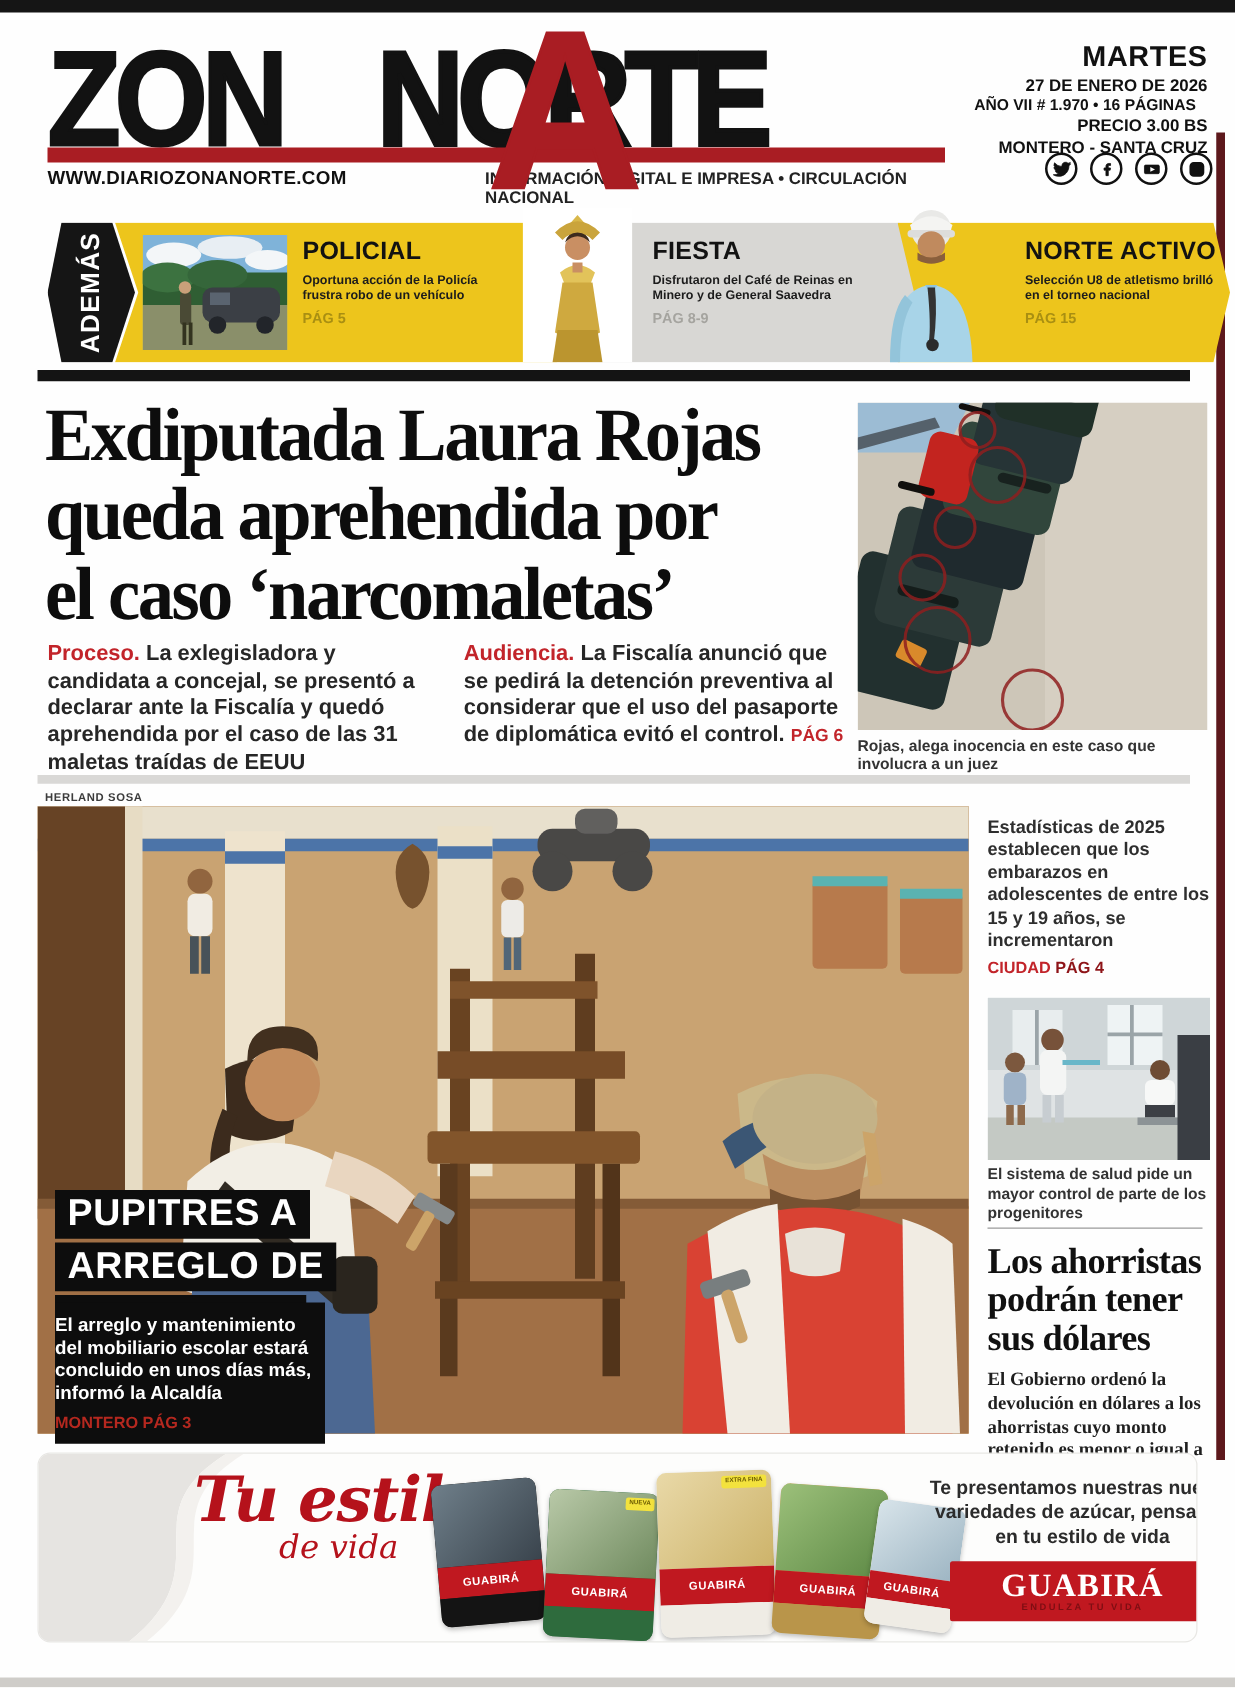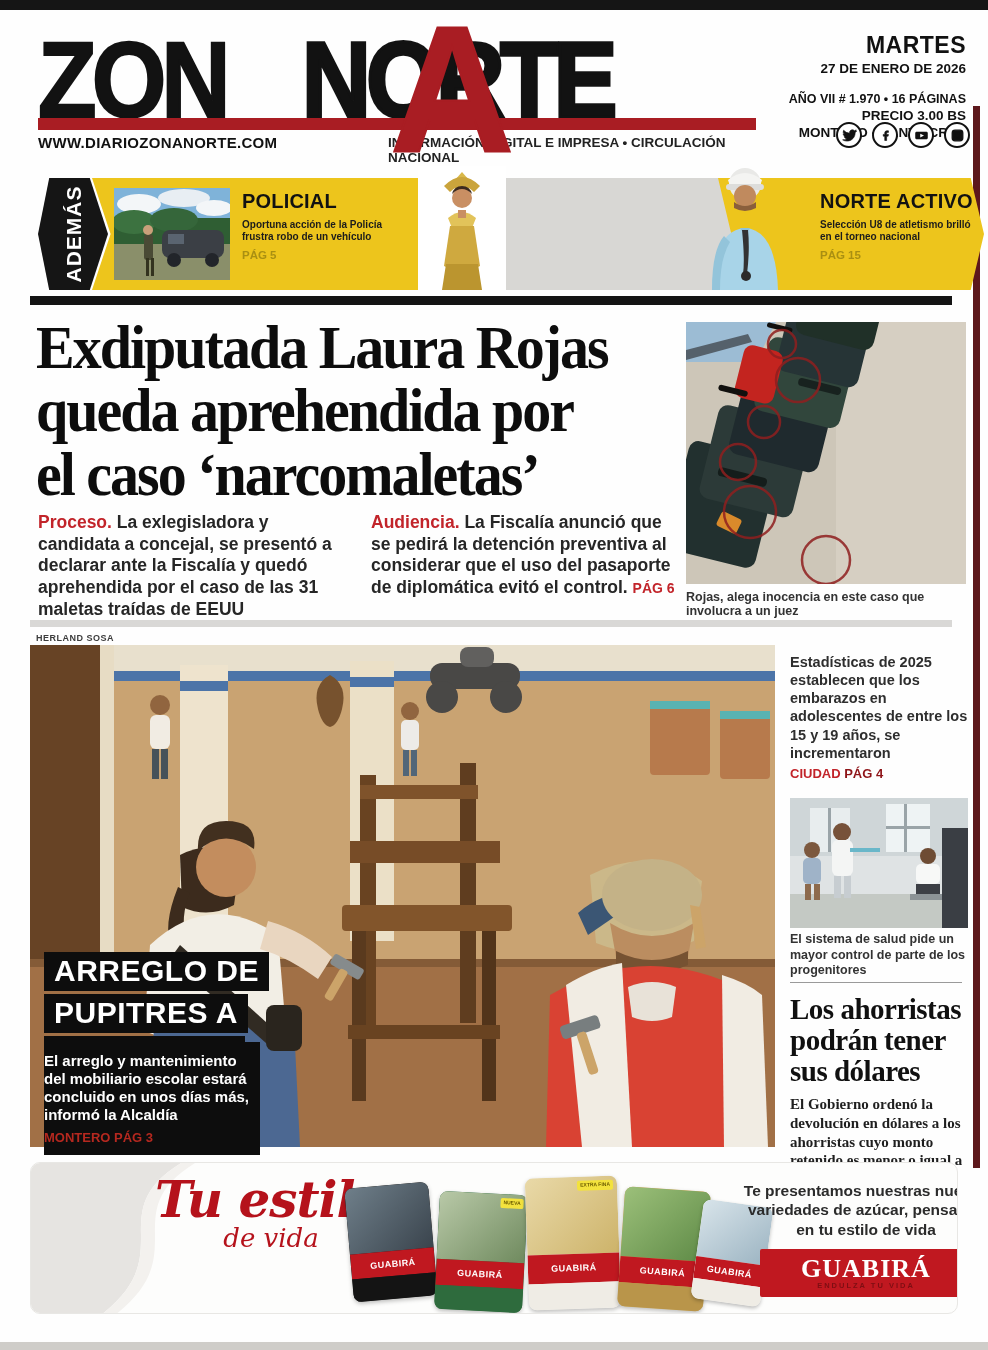--- a/index.html
+++ b/index.html
@@ -17,21 +17,21 @@
   .logo-zon { -webkit-text-stroke:2px #121212; }
   .logo-norte { -webkit-text-stroke:3px #121212; margin-left:76px; }
   .logo-a { position:absolute; left:352px; top:-14px; font-size:172px; line-height:150px; font-weight:bold; color:#a91d23; -webkit-text-stroke:2px #a91d23; z-index:3; transform:scaleY(1.05); transform-origin:top left; }
   .logo-bar { position:absolute; left:0; top:94px; width:718px; height:12px; background:#a91d23; z-index:1; }
   .website { position:absolute; left:38px; top:134px; font-size:15px; font-weight:bold; color:#111; letter-spacing:.3px; }
   .tagline { position:absolute; left:388px; top:135px; width:370px; font-size:13.5px; font-weight:bold; color:#222; }
 
   .mast-info { position:absolute; left:770px; top:32px; width:196px; text-align:right; color:#111; }
   .mi-day { font-size:23px; font-weight:bold; letter-spacing:.5px; }
   .mi-line { font-size:13.5px; font-weight:bold; margin-top:2px; }
-  .mi-ed { font-size:12.5px; font-weight:bold; margin-top:16px; }
+  .mi-ed { font-size:12.5px; font-weight:bold; margin-top:1px;text-align:center; }
   .socials { position:absolute; left:836px; top:122px; display:flex; gap:10px; }
   .soc { width:26px; height:26px; border:2px solid #111; border-radius:50%; display:flex; align-items:center; justify-content:center; background:#fff; }
   .soc svg { width:15px; height:15px; fill:#111; stroke:#111; }
 
   
   .strip { position:absolute; left:30px; top:178px; width:932px; height:112px; }
   .adem-label { position:absolute; left:8px; top:0; width:70px; height:112px; background:#151515; clip-path:polygon(16% 0,74% 0,100% 50%,74% 100%,16% 100%,0 50%); display:flex; align-items:center; justify-content:center; }
   .adem-label span { transform:rotate(-90deg); color:#fff; font-weight:bold; font-size:21px; letter-spacing:1px; white-space:nowrap; }
   .tz { position:absolute; top:0; height:112px; clip-path:polygon(0 0,95% 0,100% 50%,95% 100%,0 100%,5% 50%); }
   .tz1 { left:62px; width:372px; background:#edc51c; }
@@ -196,20 +196,25 @@
         <path d="M44 6 L58 22 L30 22 Z" fill="#d9b84a"></path>
         <path d="M26 20 Q44 2 62 20 L56 26 Q44 14 32 26 Z" fill="#caa43c"></path>
         <circle cx="44" cy="32" r="10" fill="#c98f63"></circle>
         <path d="M34 28 q10 -10 20 0 q-2 -8 -10 -8 q-8 0 -10 8z" fill="#3c2a1e"></path>
         <path d="M30 52 q14 -12 28 0 l-4 10 h-20 z" fill="#e2c35a"></path>
         <path d="M32 60 h24 l6 40 q-18 10 -36 0 z" fill="#cfa93f"></path>
         <path d="M28 98 h32 l4 26 h-40 z" fill="#bb952f"></path>
         <rect x="40" y="44" width="8" height="8" fill="#c98f63"></rect>
       </svg>
     </div>
+    <div class="teaser-txt tt2">
+      <div class="t-sec">FIESTA</div>
+      <div class="t-body">Disfrutaron del Café de Reinas en Minero y de General Saavedra</div>
+      <div class="t-page on-gray">PÁG 8-9</div>
+    </div>
 
     <div class="teaser-photo tp3">
       <svg width="126" height="126" viewBox="0 0 126 126">
         <circle cx="63" cy="20" r="16" fill="#e9e9e7"></circle>
         <path d="M46 16 q17 -14 34 0 l-2 6 h-30 z" fill="#f4f4f2"></path>
         <rect x="44" y="20" width="38" height="6" rx="3" fill="#dddddb"></rect>
         <circle cx="63" cy="32" r="11" fill="#c08a5e"></circle>
         <path d="M52 38 q11 8 22 0 l0 6 q-11 6 -22 0z" fill="#8a5f3c"></path>
         <path d="M30 126 q2 -60 33 -62 q31 2 33 62 z" fill="#a8d4e8"></path>
         <path d="M58 64 l5 8 5 -8 z" fill="#8fc3dc"></path>
@@ -361,22 +366,22 @@
           <rect x="544" y="384" width="10" height="44" rx="4" fill="#caa36a"></rect>
         </g>
         <path d="M660 260 l10 2 6 40 -10 2z" fill="#caa36a"></path>
       </g>
 
       <rect width="745" height="502" fill="#e8b560" opacity=".08"></rect>
     </svg>
   </div>
 
   <div class="ov-title">
+    <div>PUPITRES A</div>
     <div>ARREGLO DE</div>
-    <div>PUPITRES A</div>
     <div>BUEN PASO</div>
   </div>
   <div class="ov-box">
     <div class="ov-text">El arreglo y mantenimiento del mobiliario escolar estará concluido en unos días más, informó la Alcaldía</div>
     <div class="ov-page">MONTERO PÁG 3</div>
   </div>
 
   <div class="rc">
     <div class="rc-body">Estadísticas de 2025 establecen que los embarazos en adolescentes de entre los 15 y 19 años, se incrementaron</div>
     <div class="rc-kicker">

